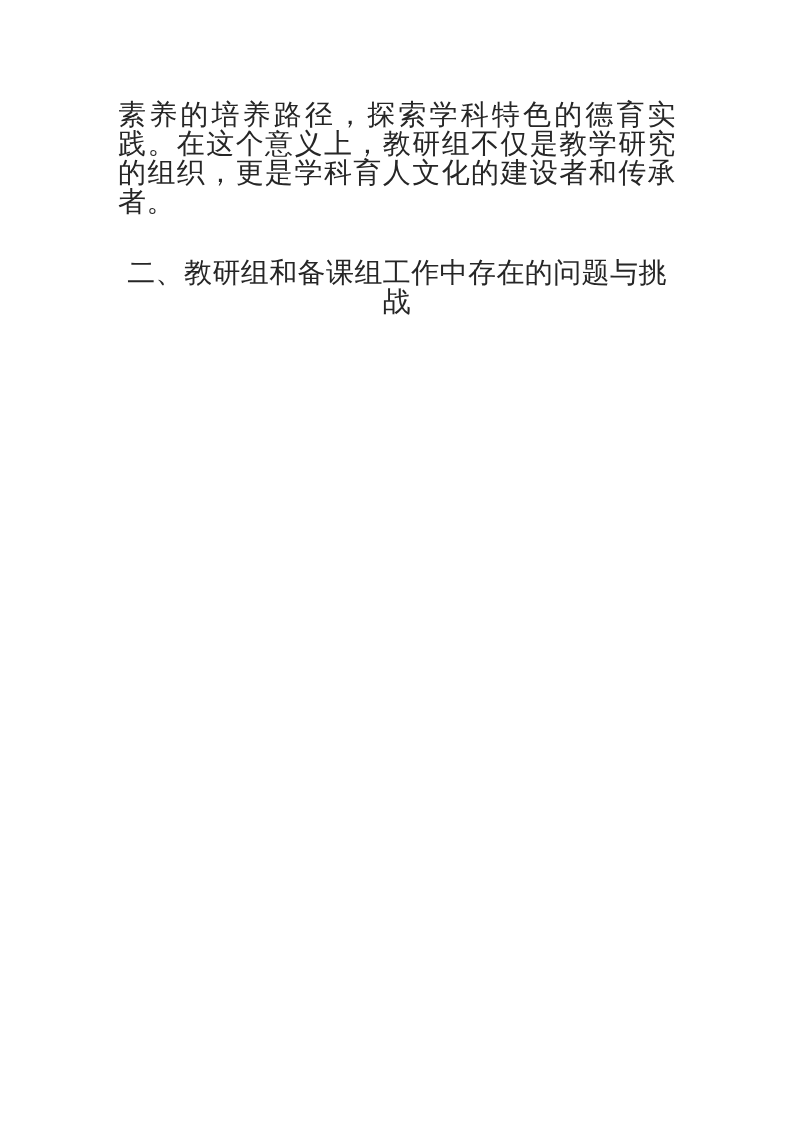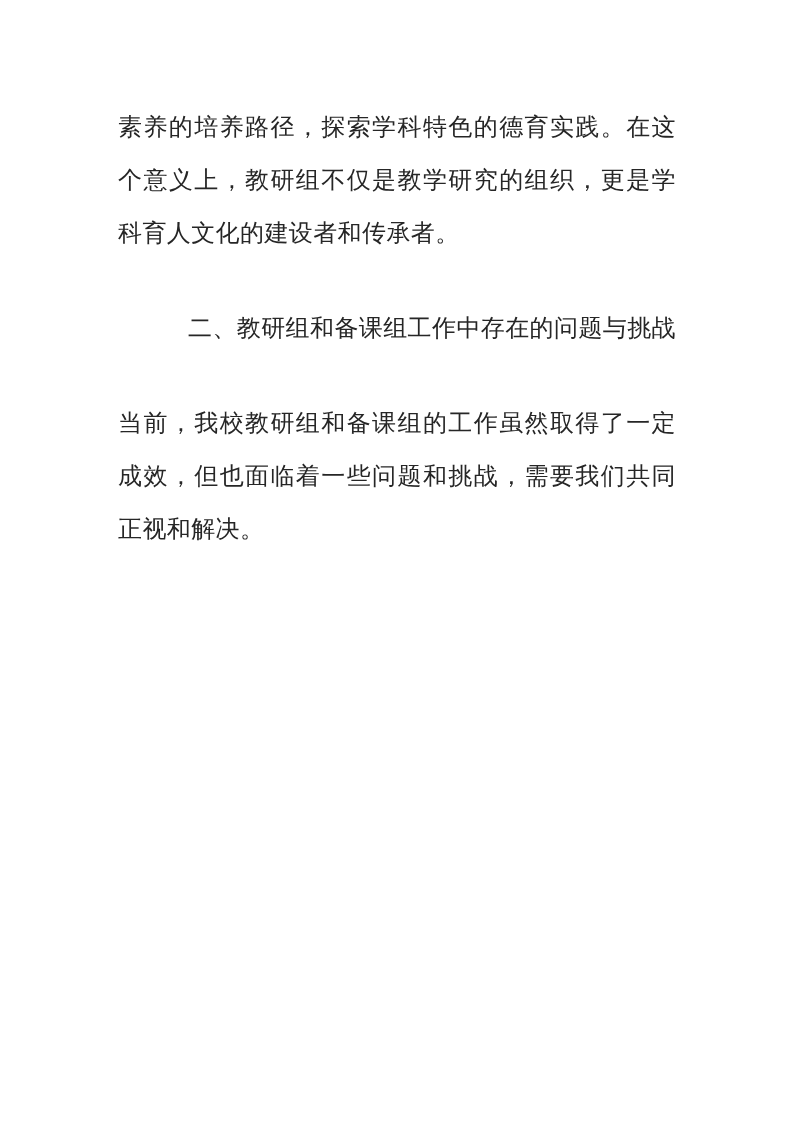--- a/index.html
+++ b/index.html
@@ -24,30 +24,29 @@
     padding: 100px 117px 0 118px;
     color: #262626;
     font-size: 24px;
     line-height: 42.7px;
     letter-spacing: 0.4px;
     text-align: justify;
   }
   .article p,
   .article h2 {
     margin: 0 0 42px 0;
-    font-size: 24px;
+    font-size: 28px;
     font-weight: 400;
-    line-height: 53px;
+    line-height: 29px;
   }
   .article h2 {
-    text-align: right;
+    text-align: center;
   }
 </style>
 </head>
 <body>
 
 <div class="page">
   <article class="article">
     <p>素养的培养路径，探索学科特色的德育实践。在这个意义上，教研组不仅是教学研究的组织，更是学科育人文化的建设者和传承者。</p>
     <h2>二、教研组和备课组工作中存在的问题与挑战</h2>
-    <p>当前，我校教研组和备课组的工作虽然取得了一定成效，但也面临着一些问题和挑战，需要我们共同正视和解决。</p>
   </article>
 </div>
 
 </body></html>

